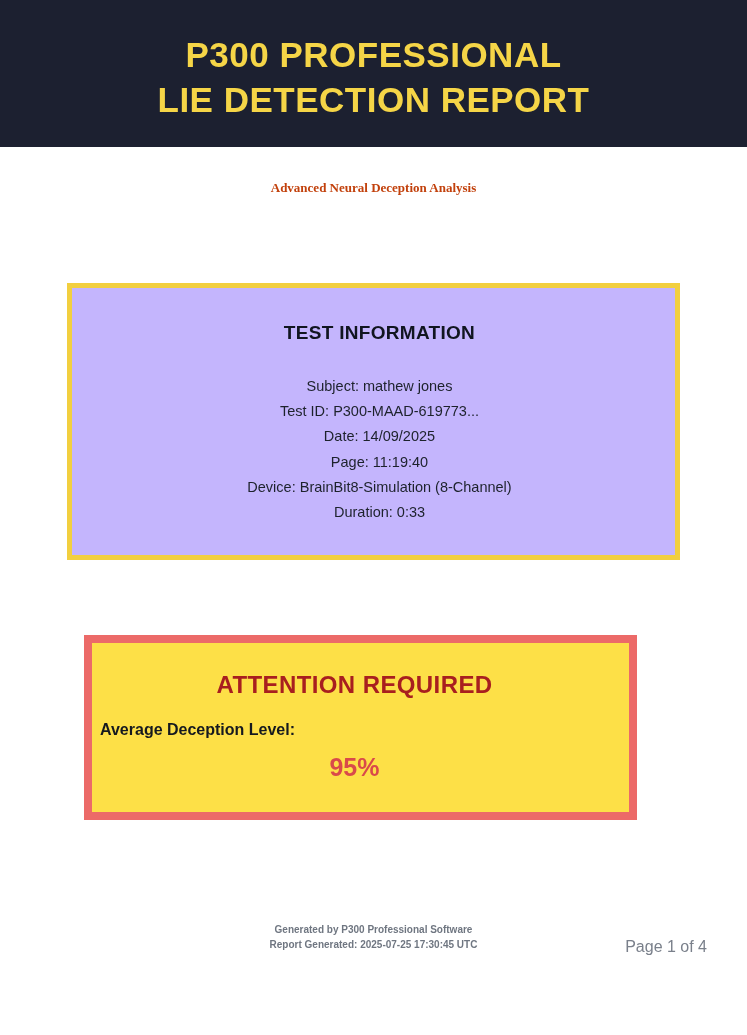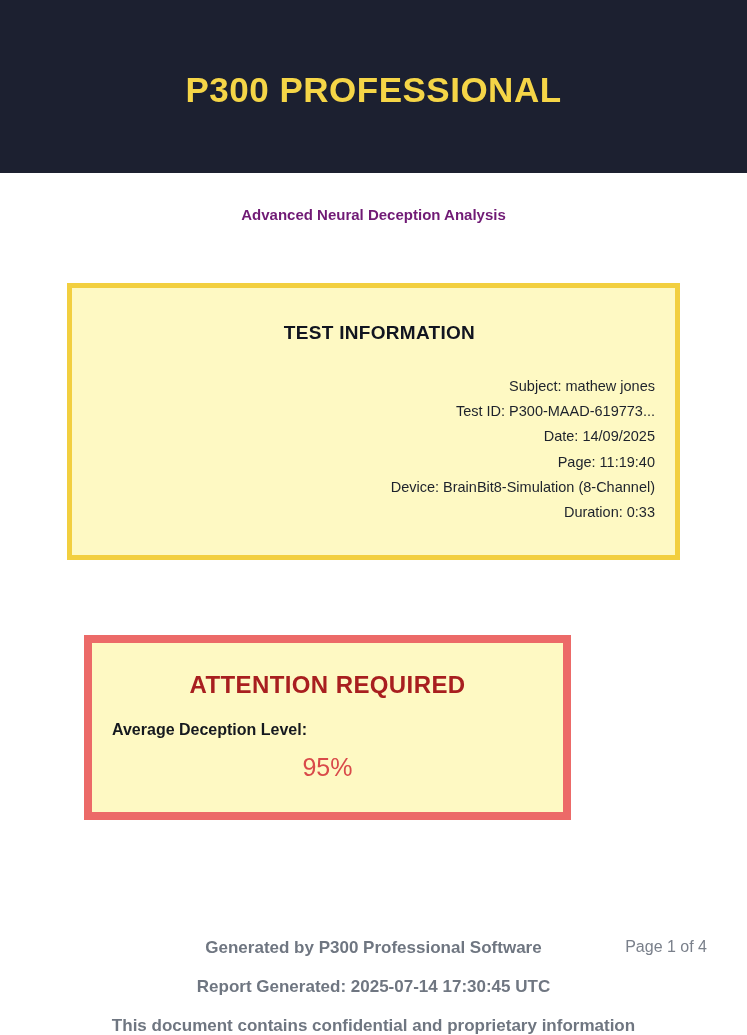--- a/index.html
+++ b/index.html
@@ -20,136 +20,137 @@
     width: 747px;
     height: 1035px;
     position: relative;
     box-sizing: border-box;
   }
 
   
   .header-band {
     background: #1c2030;
     width: 100%;
-    height: 173px;
+    height: 147px;
     box-sizing: border-box;
     display: flex;
     flex-direction: column;
     align-items: center;
     justify-content: center;
     padding-top: 8px;
   }
   .header-title-line {
     color: #f5d547;
     font-size: 35px;
     font-weight: bold;
     letter-spacing: 0.5px;
     line-height: 1.28;
     text-align: center;
     text-transform: uppercase;
   }
 
   
   .subtitle {
     text-align: center;
-    font-size: 15px;
+    font-size: 13px;
     font-weight: bold;
-    color: #701a75;
+    color: #c2410c;
     margin-top: 33px;
+    font-family: Liberation Serif, serif;
   }
 
   
   .info-card {
     position: absolute;
     left: 67px;
     top: 283px;
     width: 613px;
     box-sizing: border-box;
     border: 5px solid #f2cf3f;
-    background: #fef9c3;
+    background: #c4b5fd;
     padding: 34px 20px 30px 32px;
   }
   .info-card-title {
     text-align: center;
     font-size: 19px;
     font-weight: bold;
     color: #111520;
     letter-spacing: 0.3px;
     margin-bottom: 30px;
   }
   .info-row {
-    text-align: right;
+    text-align: center;
     font-size: 14.5px;
     color: #1d222c;
     line-height: 1.74;
   }
 
   
   .alert-card {
     position: absolute;
     left: 84px;
     top: 635px;
-    width: 487px;
+    width: 553px;
     box-sizing: border-box;
     border: 8px solid #ec6a68;
-    background: #fef9c3;
-    padding: 28px 20px 30px 20px;
+    background: #fde047;
+    padding: 28px 20px 30px 8px;
   }
   .alert-title {
     text-align: center;
     color: #a81f1f;
     font-size: 24px;
     font-weight: bold;
     letter-spacing: 0.4px;
     margin-bottom: 22px;
   }
   .alert-label {
     text-align: left;
     font-size: 16px;
     font-weight: bold;
     color: #15191f;
     margin-bottom: 14px;
   }
   .alert-value {
     text-align: center;
     font-size: 25px;
-    font-weight: normal;
+    font-weight: bold;
     color: #d94a4a;
   }
 
   
   .footer {
     position: absolute;
     left: 0;
     right: 0;
     top: 922px;
     text-align: center;
   }
   .footer-line {
-    font-size: 17px;
+    font-size: 10px;
     font-weight: bold;
     color: #6f7681;
     line-height: 1.52;
-    margin-top: 13px;
   }
   .page-number {
     position: absolute;
     right: 40px;
     top: 938px;
     font-size: 16px;
     color: #7a808b;
   }
 </style>
 </head>
 <body>
 
 <div class="page">
 
   <div class="header-band">
     <div class="header-title-line">P300 PROFESSIONAL</div>
+    <div class="header-title-line">LIE DETECTION REPORT</div>
   </div>
 
   <div class="subtitle">Advanced Neural Deception Analysis</div>
 
   <div class="info-card">
     <div class="info-card-title">TEST INFORMATION</div>
     <div class="info-row">Subject: mathew jones</div>
     <div class="info-row">Test ID: P300-MAAD-619773...</div>
     <div class="info-row">Date: 14/09/2025</div>
     <div class="info-row">Page: 11:19:40</div>
@@ -158,19 +159,18 @@
   </div>
 
   <div class="alert-card">
     <div class="alert-title">ATTENTION REQUIRED</div>
     <div class="alert-label">Average Deception Level:</div>
     <div class="alert-value">95%</div>
   </div>
 
   <div class="footer">
     <div class="footer-line">Generated by P300 Professional Software</div>
-    <div class="footer-line">Report Generated: 2025-07-14 17:30:45 UTC</div>
-    <div class="footer-line">This document contains confidential and proprietary information</div>
+    <div class="footer-line">Report Generated: 2025-07-25 17:30:45 UTC</div>
   </div>
 
   <div class="page-number">Page 1 of 4</div>
 
 </div>
 
 </body></html>

